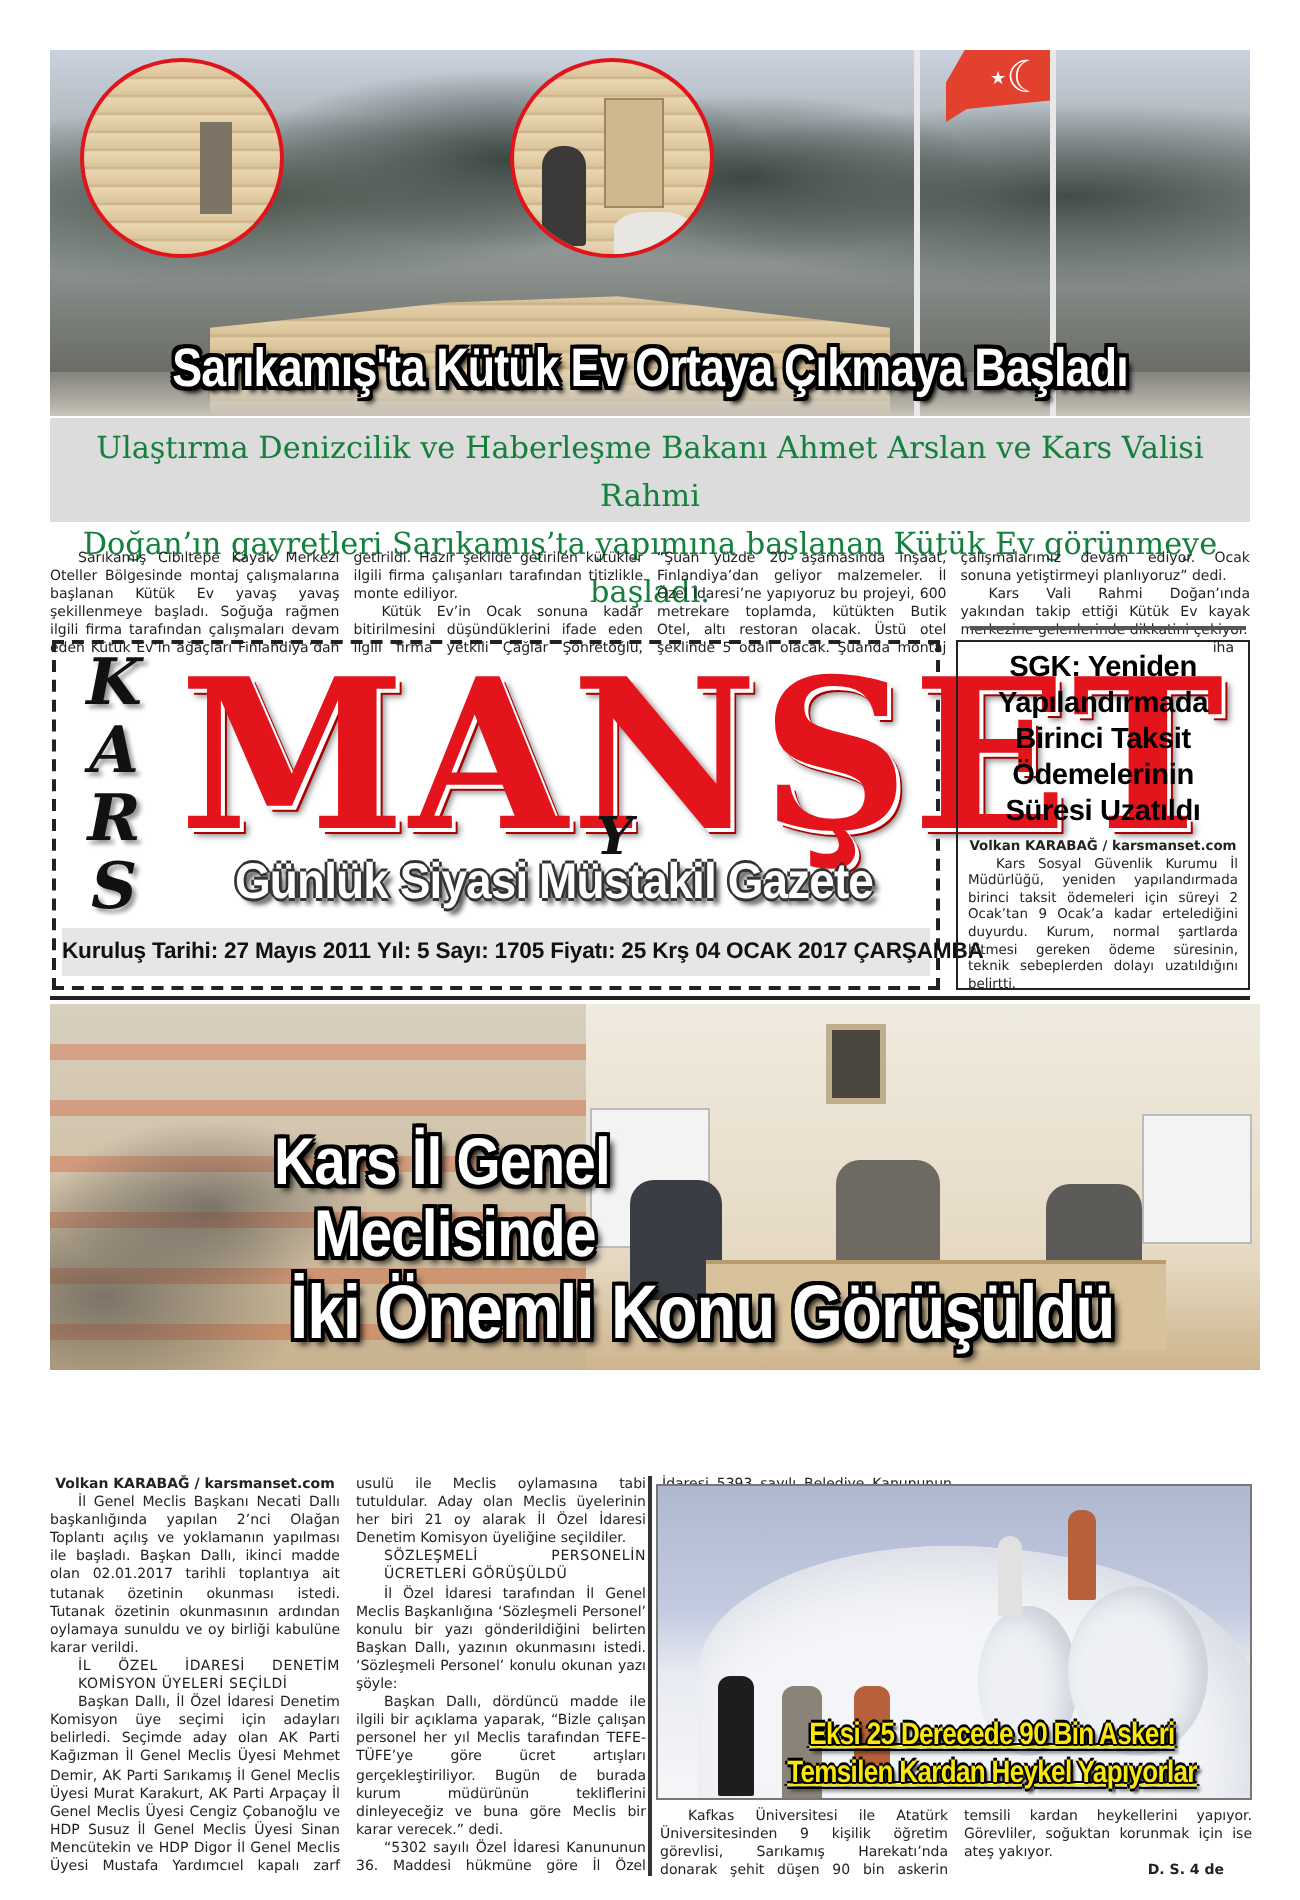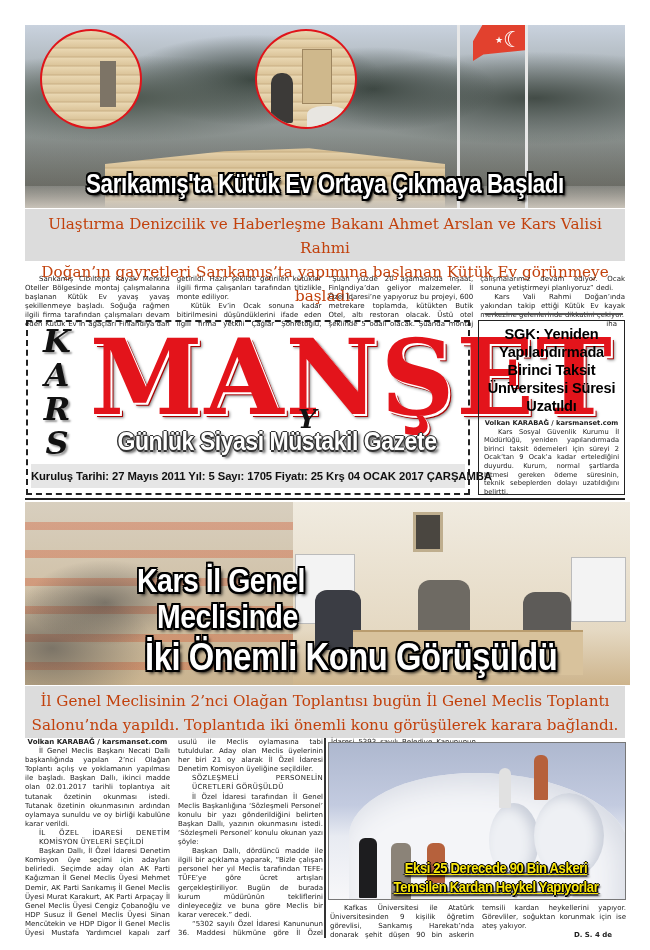--- a/index.html
+++ b/index.html
@@ -56,21 +56,21 @@
     position: absolute; left: 0; right: 0; bottom: 8px; text-align: center;
     font-family: "Liberation Sans", sans-serif; font-weight: bold; font-size: 27px;
     color: #fff; letter-spacing: -0.5px; transform: scaleX(0.83);
     text-shadow: 2px 0 0 #000, -2px 0 0 #000, 0 2px 0 #000, 0 -2px 0 #000, 2px 2px 0 #000, -2px -2px 0 #000, 2px -2px 0 #000, -2px 2px 0 #000, 3px 3px 3px #000;
   }
 
   
   .subtitle-band {
     position: absolute; left: 25px; width: 600px; background: #dcdcdc;
     font-family: "DejaVu Serif", serif; font-size: 15.2px; line-height: 24px;
-    text-align: center; color: #c2410c; padding-top: 3px;
+    text-align: center; color: #15803d; padding-top: 3px;
   }
   .subtitle-top { top: 209px; height: 52px; }
   .subtitle-mid { top: 686px; height: 52px; }
 
   
   .cols {
     position: absolute; font-family: "DejaVu Sans", sans-serif; font-size: 7px; line-height: 9.1px;
     color: #222; text-align: justify; column-gap: 7px; column-fill: auto;
   }
   .cols p { text-indent: 14px; }
@@ -246,21 +246,21 @@
       <div>R</div>
       <div>S</div>
     </div>
     <div class="logo-manset">MANŞET</div>
     <div class="logo-mark">Y</div>
     <div class="logo-tagline">Günlük Siyasi Müstakil Gazete</div>
     <div class="imprint">Kuruluş Tarihi: 27 Mayıs 2011 Yıl: 5 Sayı: 1705 Fiyatı: 25 Krş 04 OCAK 2017 ÇARŞAMBA</div>
   </div>
 
   <div class="sgk-box">
-    <div class="sgk-title">SGK: Yeniden Yapılandırmada Birinci Taksit Üniversitesi Süresi Uzatıldı</div>
+    <div class="sgk-title">SGK: Yeniden Yapılandırmada Birinci Taksit Ödemelerinin Süresi Uzatıldı</div>
     <div class="sgk-body">
       <div class="byline">Volkan KARABAĞ / karsmanset.com</div>
       <p>Kars Sosyal Güvenlik Kurumu İl Müdürlüğü, yeniden yapılandırmada birinci taksit ödemeleri için süreyi 2 Ocak’tan 9 Ocak’a kadar ertelediğini duyurdu. Kurum, normal şartlarda bitmesi gereken ödeme süresinin, teknik sebeplerden dolayı uzatıldığını belirtti.</p>
     </div>
   </div>
 
   <div class="divider-thick"></div>
 
   <div class="mid-photo">
     <div class="room-left"></div>
@@ -271,24 +271,20 @@
       <div class="figure fig-1"></div>
       <div class="figure fig-2"></div>
       <div class="figure fig-3"></div>
       <div class="podium"></div>
     </div>
     <div class="mid-headline mh-1">Kars İl Genel</div>
     <div class="mid-headline mh-2">Meclisinde</div>
     <div class="mid-headline mh-3">İki Önemli Konu Görüşüldü</div>
   </div>
 
-  <div class="subtitle-band subtitle-mid">
-    <div>İl Genel Meclisinin 2’nci Olağan Toplantısı bugün İl Genel Meclis Toplantı</div>
-    <div>Salonu’nda yapıldı. Toplantıda iki önemli konu görüşülerek karara bağlandı.</div>
-  </div>
 
   <div class="cols bottom-story">
     <div class="byline">Volkan KARABAĞ / karsmanset.com</div>
     <p>İl Genel Meclis Başkanı Necati Dallı başkanlığında yapılan 2’nci Olağan Toplantı açılış ve yoklamanın yapılması ile başladı. Başkan Dallı, ikinci madde olan 02.01.2017 tarihli toplantıya ait tutanak özetinin okunması istedi. Tutanak özetinin okunmasının ardından oylamaya sunuldu ve oy birliği kabulüne karar verildi.</p>
     <p class="sub">İL ÖZEL İDARESİ DENETİM KOMİSYON ÜYELERİ SEÇİLDİ</p>
     <p>Başkan Dallı, İl Özel İdaresi Denetim Komisyon üye seçimi için adayları belirledi. Seçimde aday olan AK Parti Kağızman İl Genel Meclis Üyesi Mehmet Demir, AK Parti Sarıkamış İl Genel Meclis Üyesi Murat Karakurt, AK Parti Arpaçay İl Genel Meclis Üyesi Cengiz Çobanoğlu ve HDP Susuz İl Genel Meclis Üyesi Sinan Mencütekin ve HDP Digor İl Genel Meclis Üyesi Mustafa Yardımcıel kapalı zarf usulü ile Meclis oylamasına tabi tutuldular. Aday olan Meclis üyelerinin her biri 21 oy alarak İl Özel İdaresi Denetim Komisyon üyeliğine seçildiler.</p>
     <p class="sub">SÖZLEŞMELİ PERSONELİN ÜCRETLERİ GÖRÜŞÜLDÜ</p>
     <p>İl Özel İdaresi tarafından İl Genel Meclis Başkanlığına ‘Sözleşmeli Personel’ konulu bir yazı gönderildiğini belirten Başkan Dallı, yazının okunmasını istedi. ‘Sözleşmeli Personel’ konulu okunan yazı şöyle:</p>
     <p>Başkan Dallı, dördüncü madde ile ilgili bir açıklama yaparak, “Bizle çalışan personel her yıl Meclis tarafından TEFE-TÜFE’ye göre ücret artışları gerçekleştiriliyor. Bugün de burada kurum müdürünün tekliflerini dinleyeceğiz ve buna göre Meclis bir karar verecek.” dedi.</p>
     <p>“5302 sayılı Özel İdaresi Kanununun 36. Maddesi hükmüne göre İl Özel İdaresi 5393 sayılı Belediye Kanununun 49. Maddesi uyarınca sözleşmeli personel çalıştırılabilir denilmektedir.</p>

